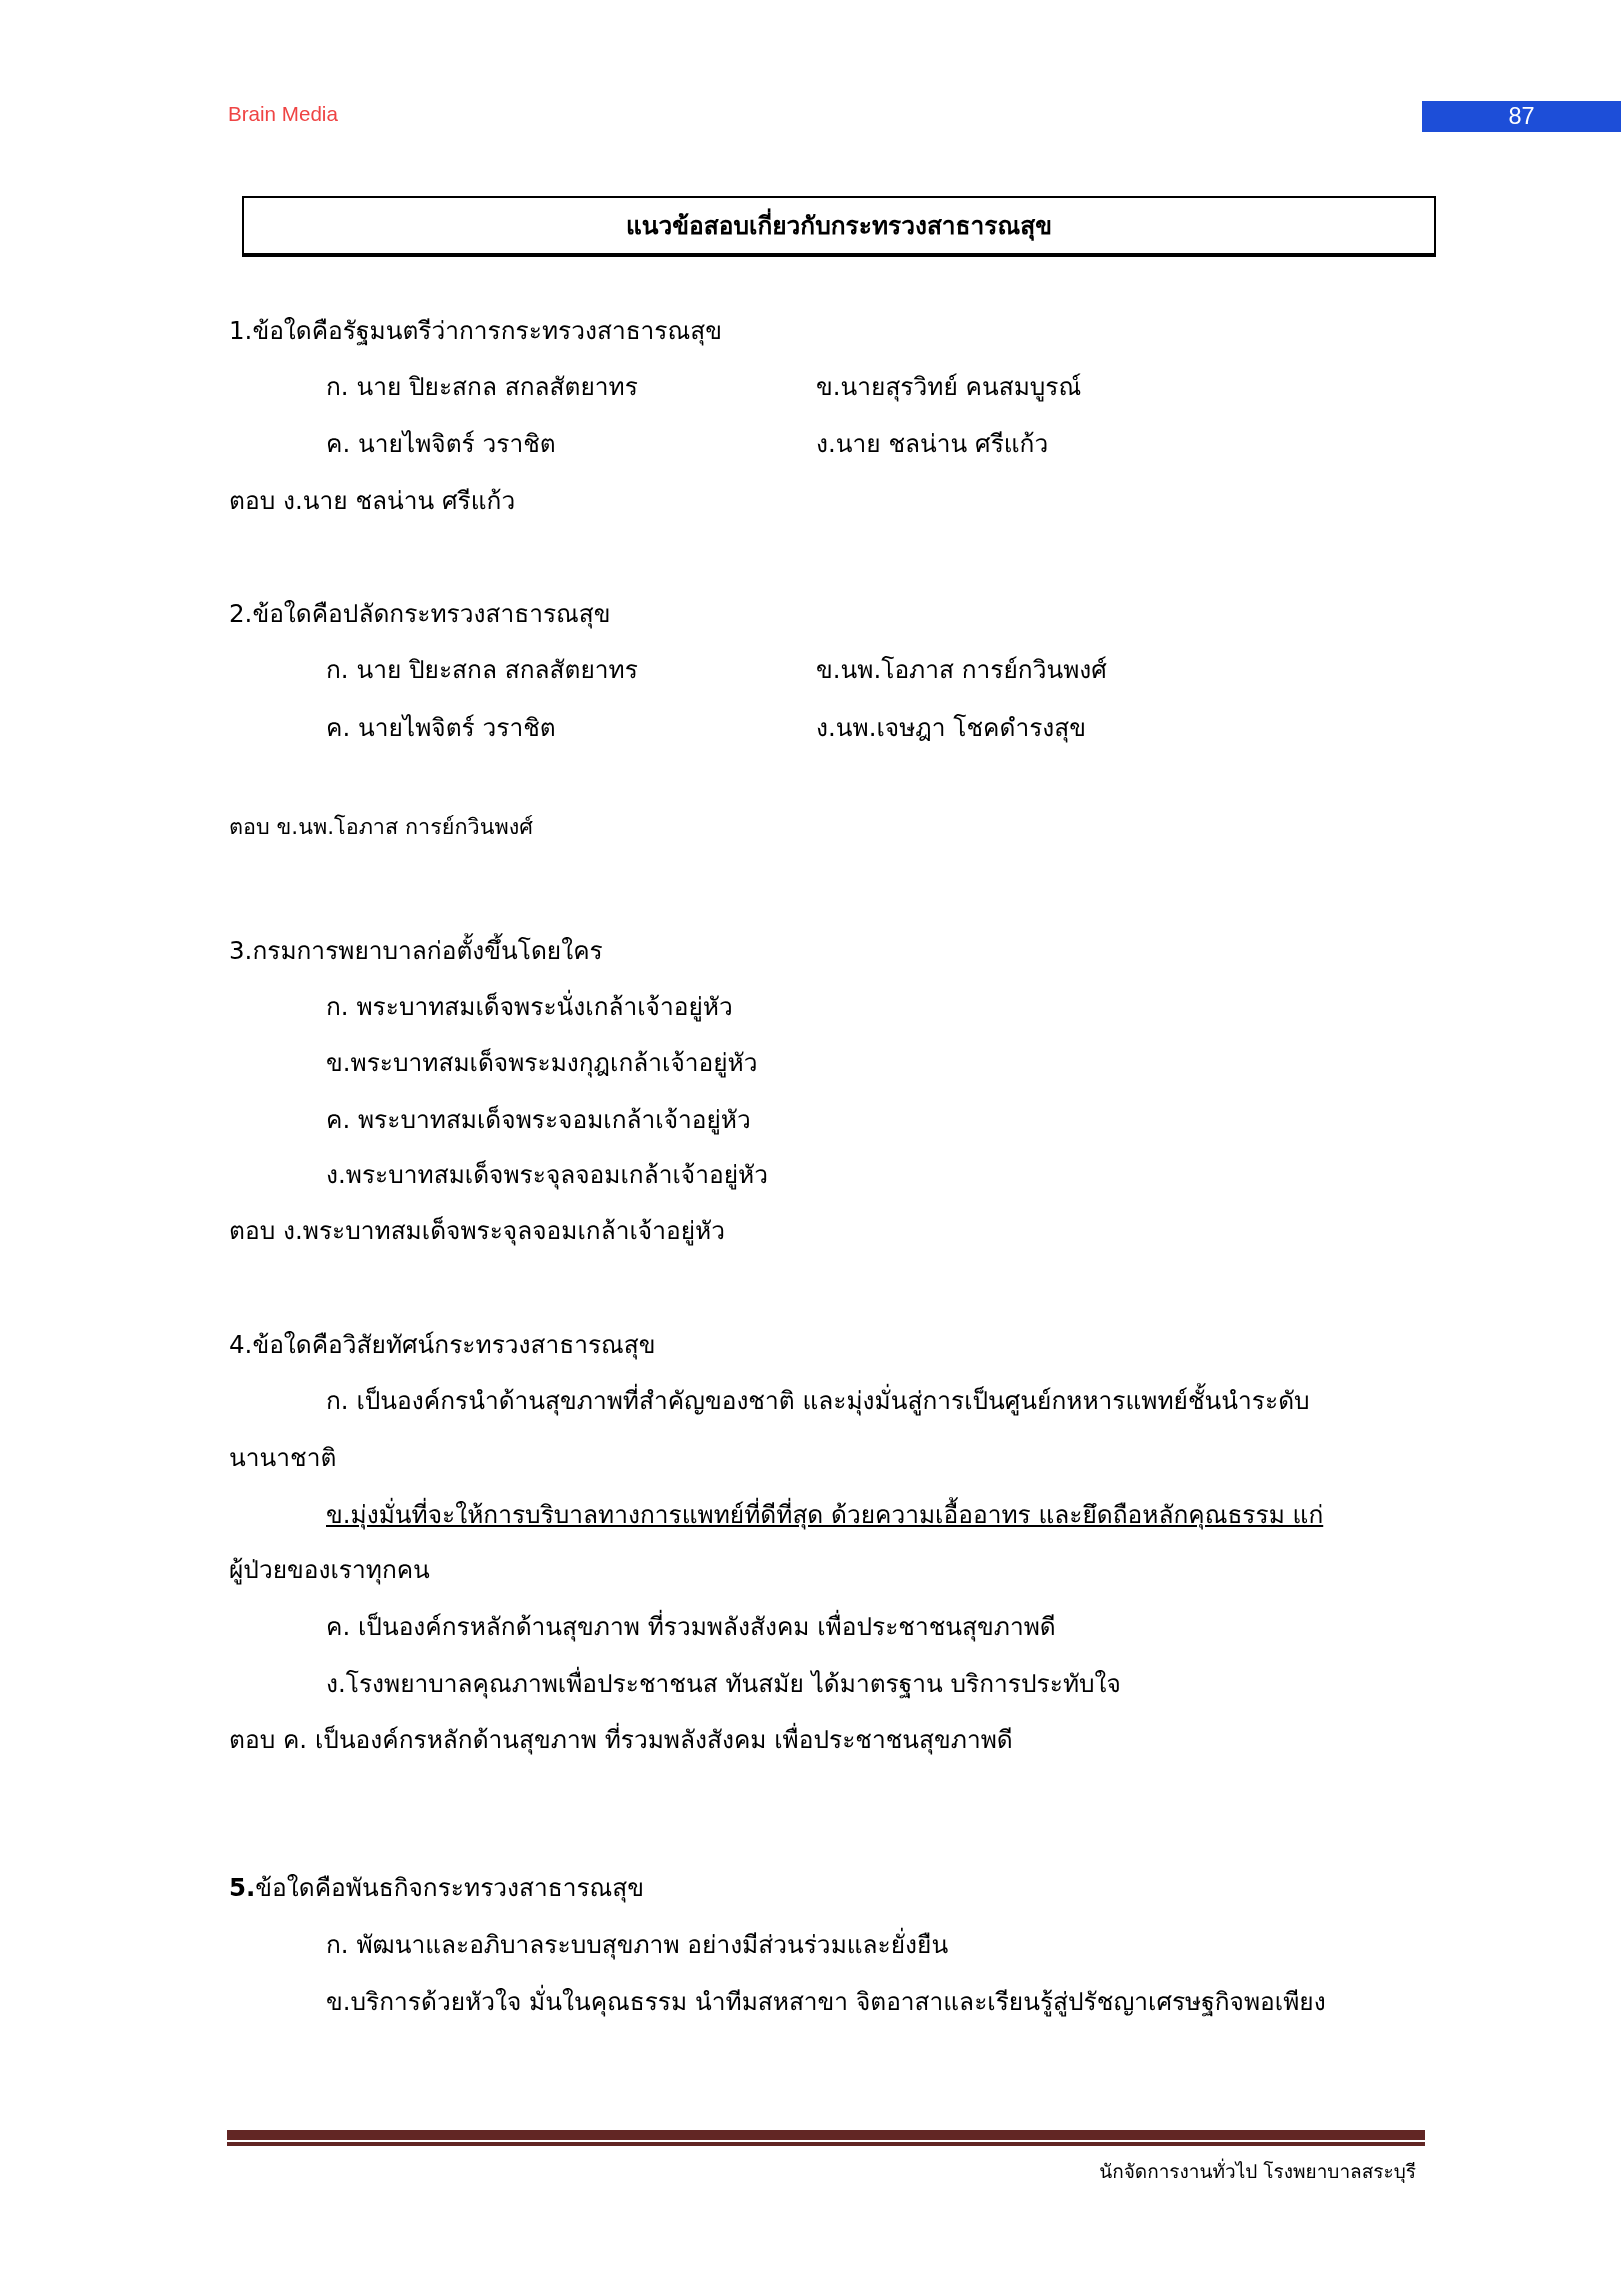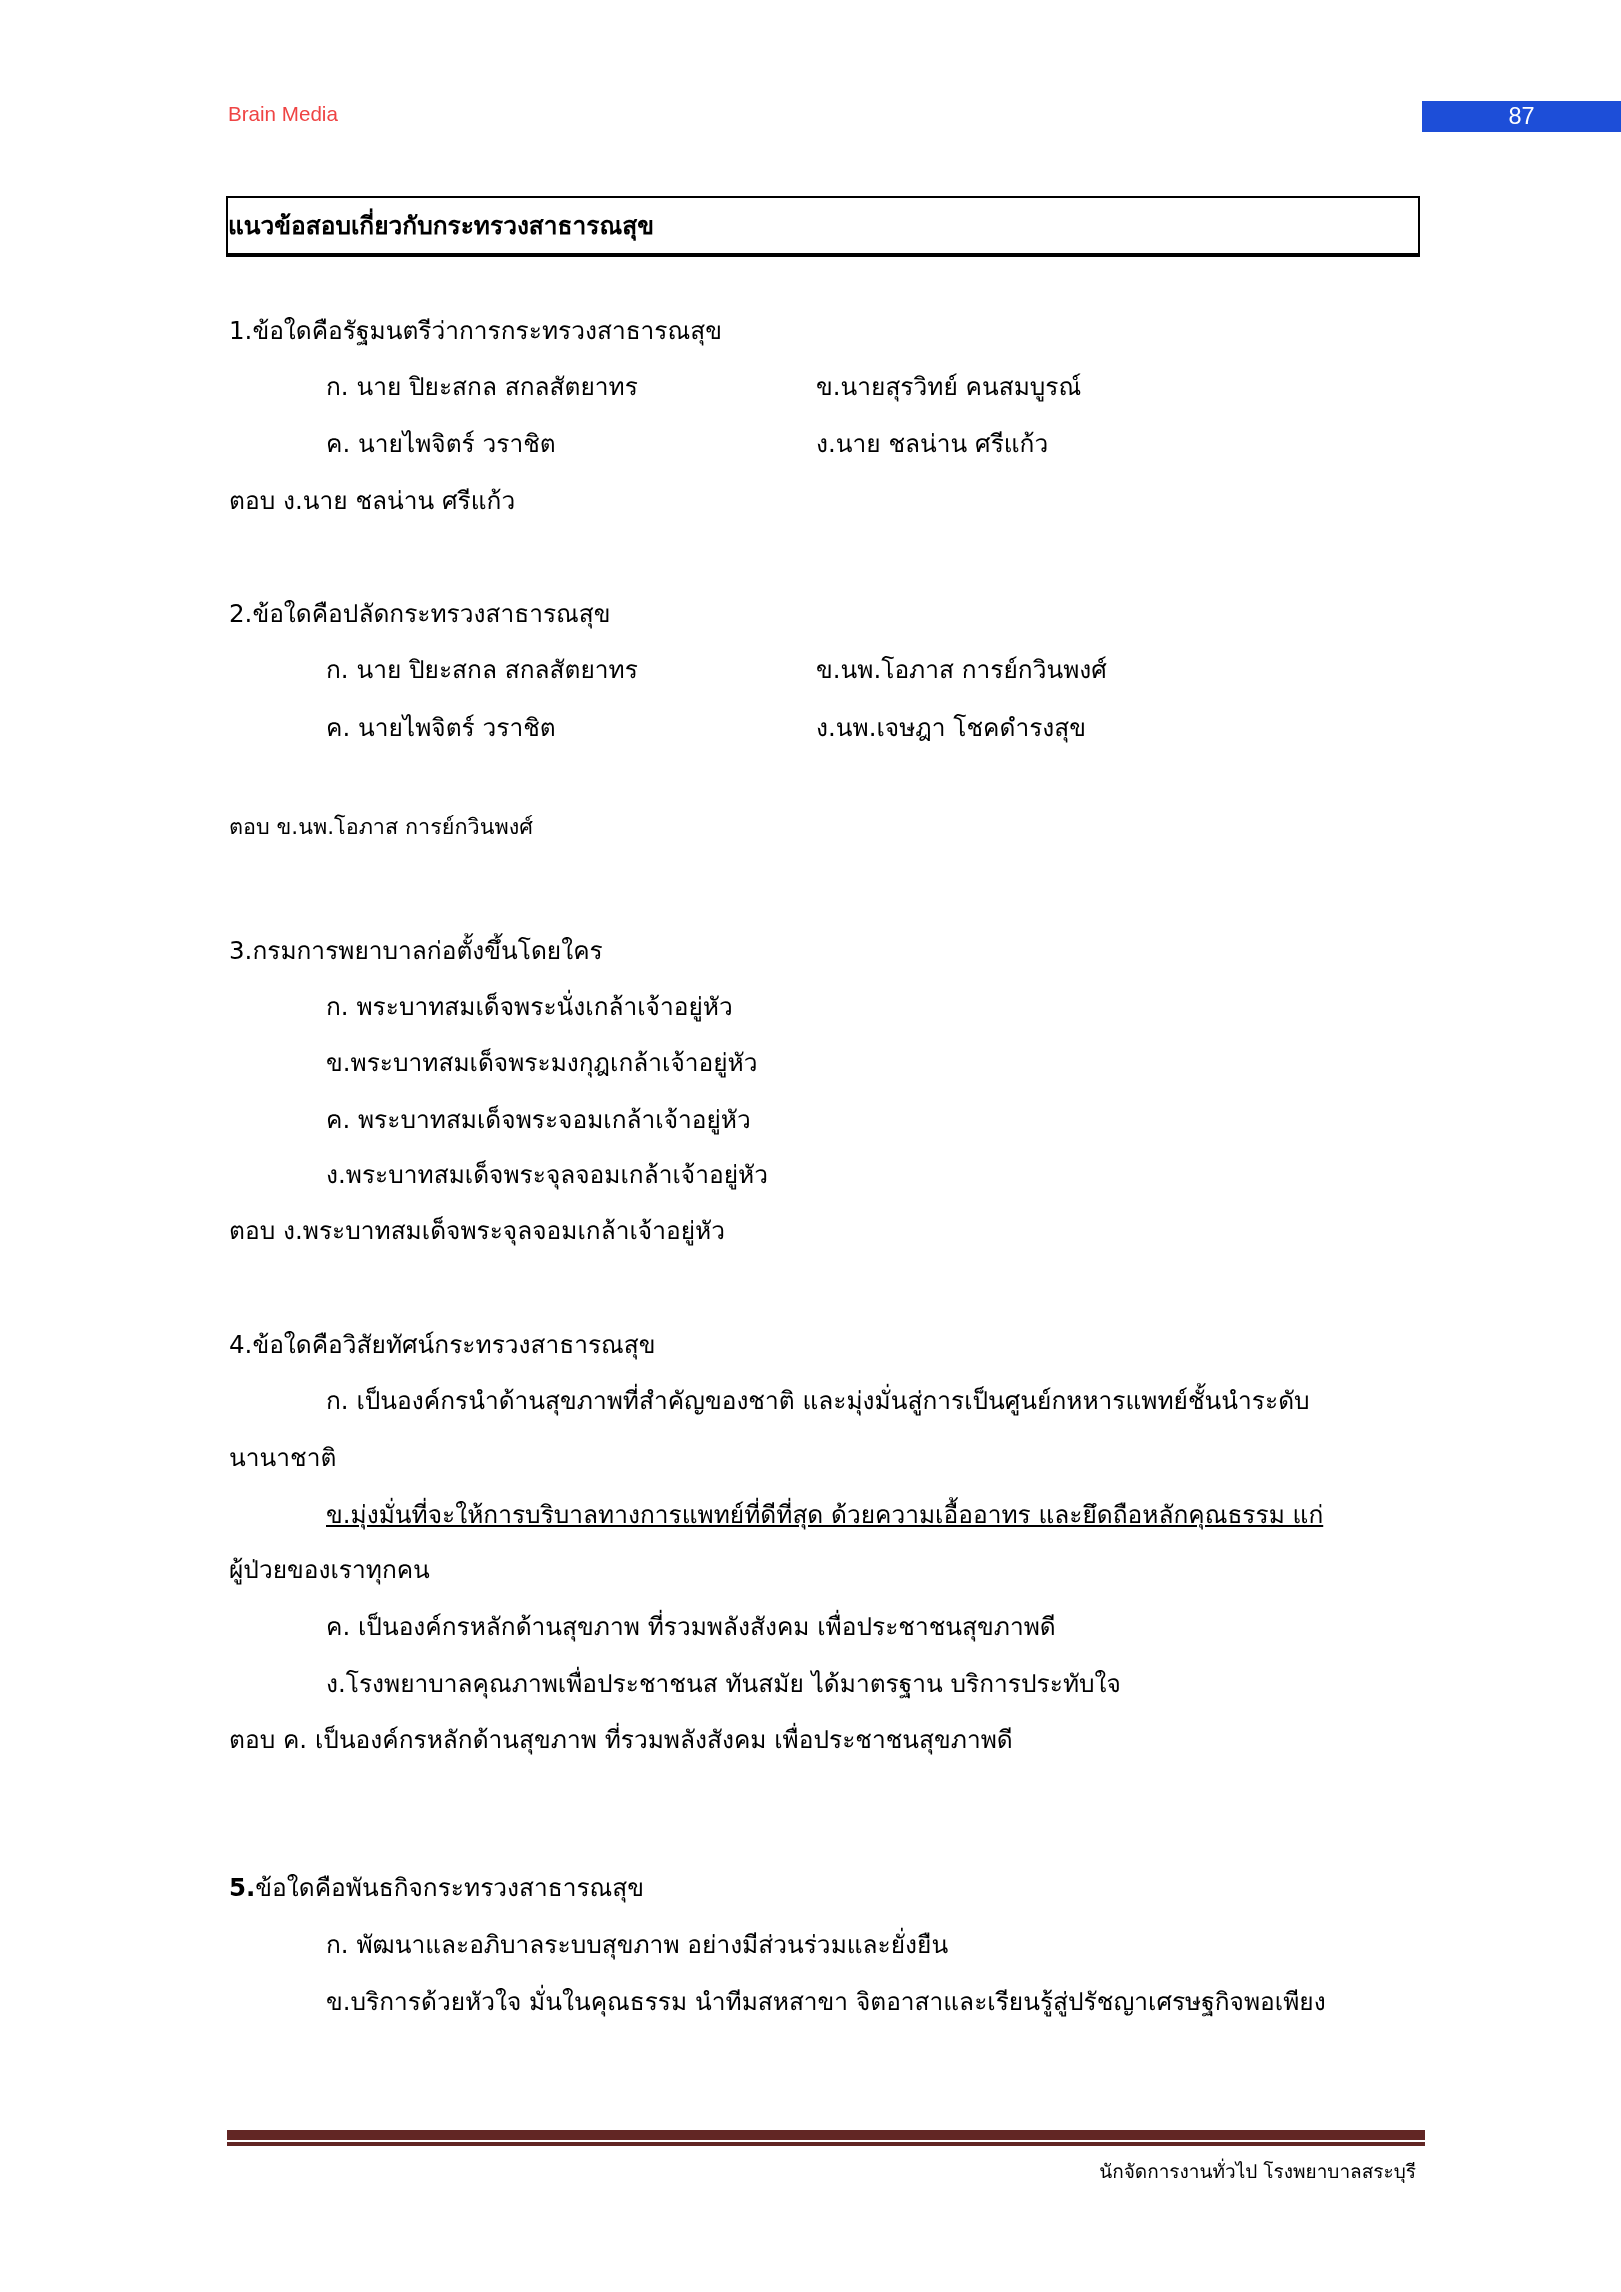--- a/index.html
+++ b/index.html
@@ -9,23 +9,23 @@
     color: #000;
   }
   .abs { position: absolute; white-space: nowrap; }
   .header-brand { left: 228px; top: 102px; font-size: 20.6px; color: #ef4444; font-family: "Liberation Sans", sans-serif; }
   .page-num-box {
     left: 1422px; top: 74px; width: 199px; height: 31px; background: #1d4ed8;
     color: #fff; display: flex; align-items: center; justify-content: center;
     font-size: 23.5px; font-family: "Liberation Sans", sans-serif; margin-top: 27px;
   }
   .title-box {
-    left: 226px; top: 196px; width: 1190px; height: 55px;
+    left: 242px; top: 196px; width: 1190px; height: 55px;
     border: 2.9px solid #000; border-bottom-width: 4.9px;
-    display: flex; align-items: center; justify-content: flex-start;
+    display: flex; align-items: center; justify-content: center;
     box-sizing: content-box;
   }
   .title-text { font-size: 24.5px; font-weight: bold; }
   .line { font-size: 24.5px; line-height: 29px; }
   .q { left: 229px; }
   .opt { left: 326px; }
   .opt2 { left: 816px; }
   .wrap { left: 229px; }
   .ans b { font-weight: normal; }
   .ans.small { font-size: 21.6px; }

